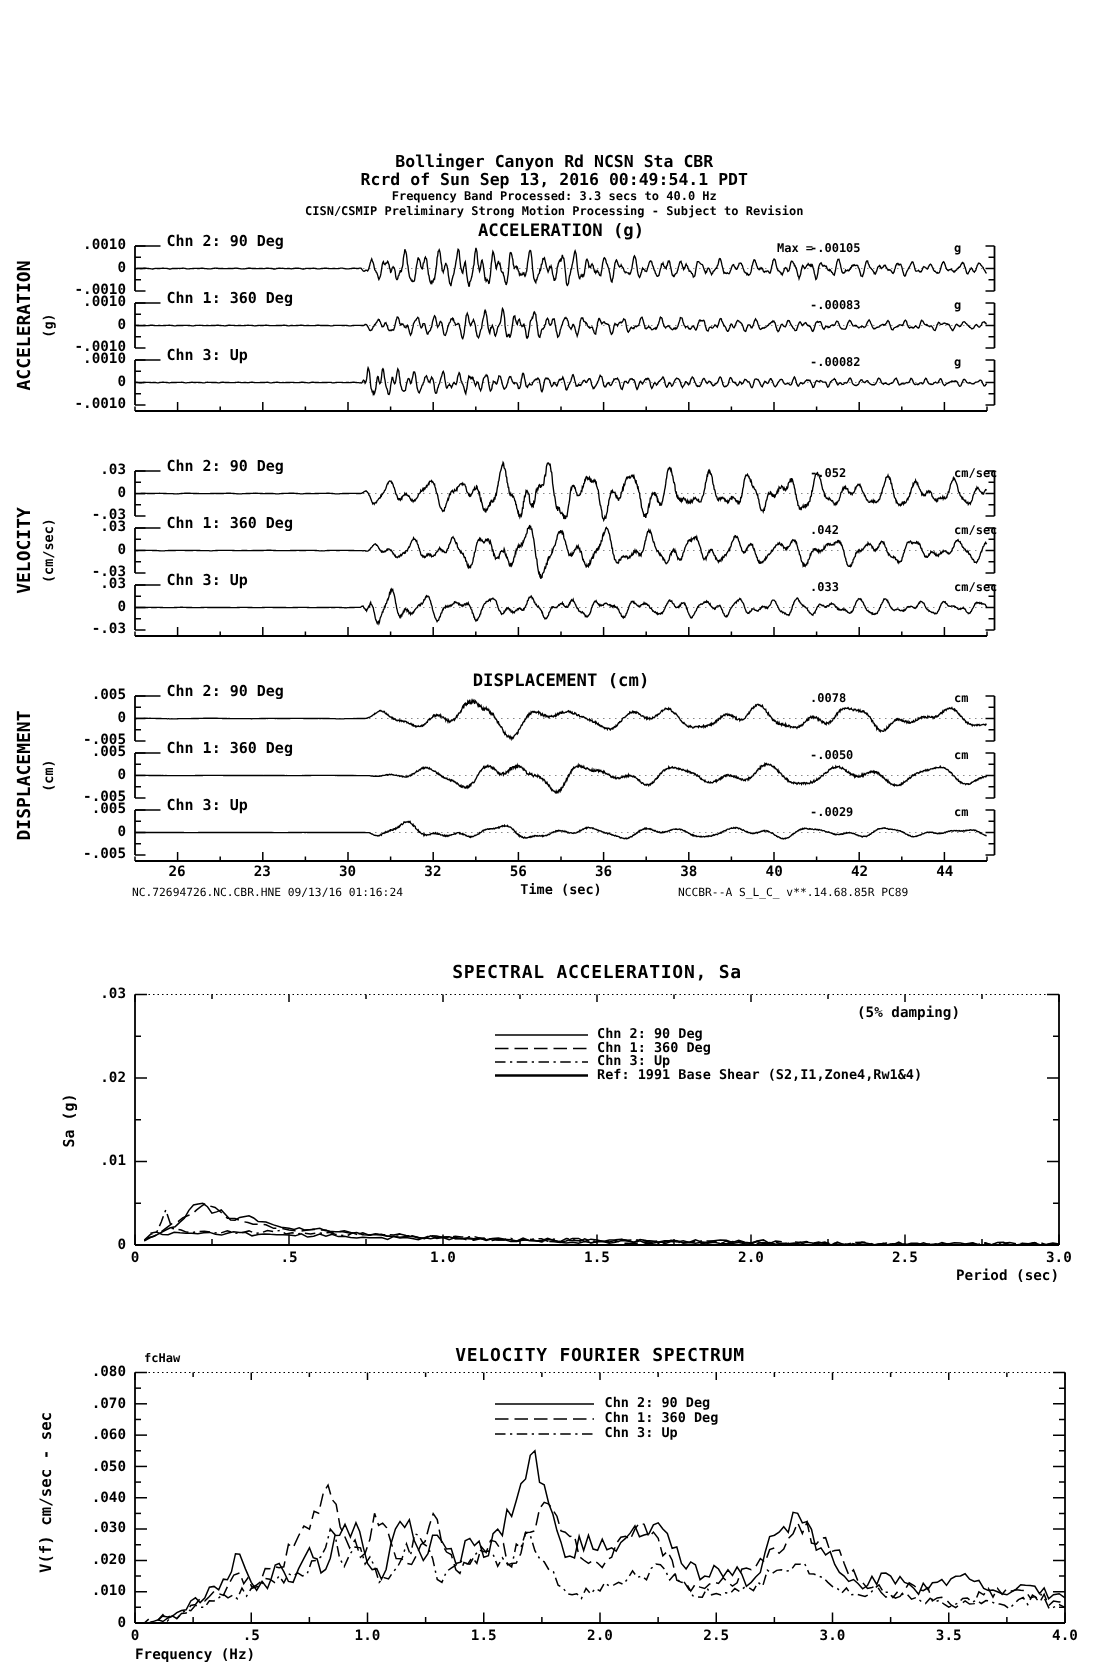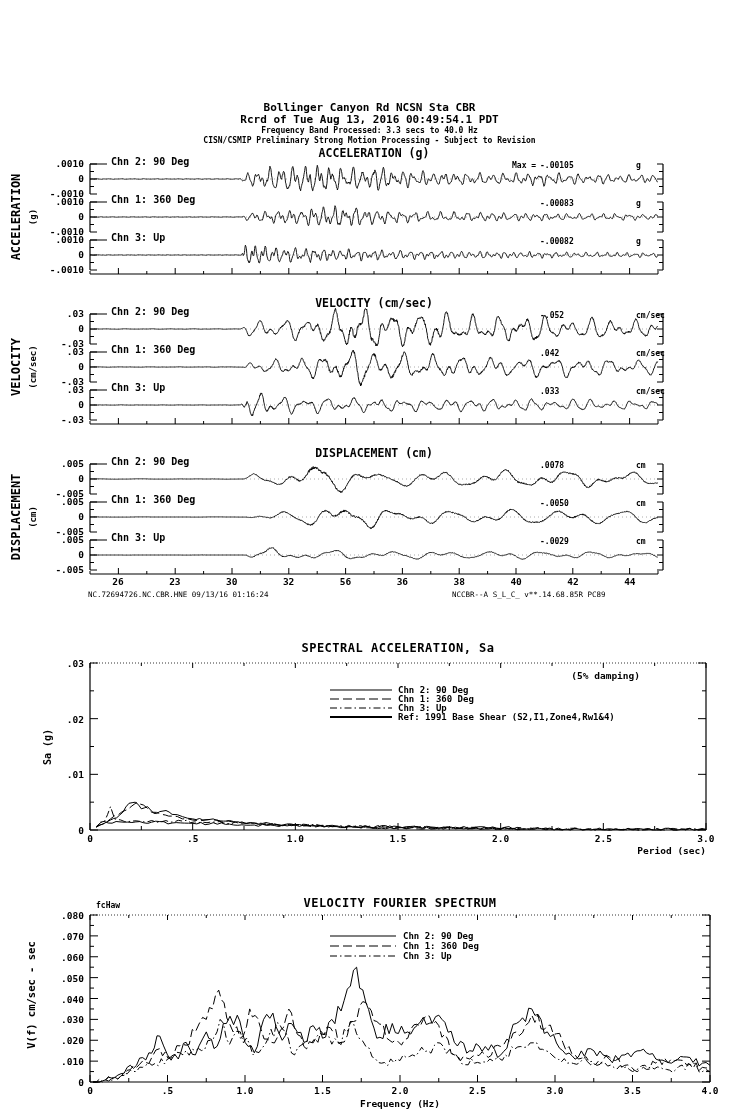--- a/index.html
+++ b/index.html
@@ -19,21 +19,21 @@
   .ptitle{left:90px;width:568px;text-align:center;font-weight:bold;font-size:11.5px}
   .axlab{font-weight:bold;font-size:9.5px}
   
   .panel{left:0;width:645px;height:114px}
   .trow{position:absolute;left:0;width:739px;height:38px}
   .trow:nth-of-type(1){top:0}.trow:nth-of-type(2){top:38px}.trow:nth-of-type(3){top:76px}
   .trow span{position:absolute;font-weight:bold;white-space:nowrap}
   .stop,.szero,.sbot{left:0;width:84px;text-align:right;font-size:9.5px}
   .stop{top:-2px}.szero{top:13px}.sbot{top:28px}
   .chn{left:111px;top:-4px;font-size:10px}
-  .maxpre{left:512px;width:92px;text-align:left;top:1px;font-size:8px}
+  .maxpre{left:484px;width:92px;text-align:center;top:1px;font-size:8px}
   .maxval{left:540px;width:82px;top:1px;font-size:8px}
   .maxunit{left:636px;top:1px;font-size:8px}
   
   .xticks{position:absolute;display:flex;justify-content:space-between}
   .xticks .tk{width:0;overflow:visible;position:relative}
   .xticks .tv{position:absolute;left:0;transform:translateX(-50%);font-weight:bold;font-size:9.5px;white-space:nowrap}
   .yticks{position:absolute;display:flex;flex-direction:column;justify-content:space-between;align-items:flex-end}
   .yticks .tk{height:0;overflow:visible;position:relative}
   .yticks .tv{position:absolute;right:0;transform:translateY(-50%);font-weight:bold;font-size:9.5px;white-space:nowrap}
   
@@ -382,34 +382,33 @@
       <line x1="330" y1="699" x2="392" y2="699" stroke="#000" stroke-width="1.1" stroke-dasharray="9 4"></line>
       <line x1="330" y1="708" x2="392" y2="708" stroke="#000" stroke-width="1.1" stroke-dasharray="7 3 1.5 3"></line>
       <line x1="330" y1="717" x2="392" y2="717" stroke="#000" stroke-width="1.8"></line>
       <line x1="330" y1="936" x2="396" y2="936" stroke="#000" stroke-width="1.1"></line>
       <line x1="330" y1="946" x2="396" y2="946" stroke="#000" stroke-width="1.1" stroke-dasharray="9 4"></line>
       <line x1="330" y1="956" x2="396" y2="956" stroke="#000" stroke-width="1.1" stroke-dasharray="7 3 1.5 3"></line>
     </svg>
 
   <div class="abs hdr">
     <div class="h-main">Bollinger Canyon Rd    NCSN Sta CBR</div>
-    <div class="h-main">Rcrd of Tue Aug 13, 2016 00:49:54.1 PDT</div>
+    <div class="h-main">Rcrd of Sun Sep 13, 2016 00:49:54.1 PDT</div>
     <div class="h-sub">Frequency Band Processed: 3.3 secs to 40.0 Hz</div>
     <div class="h-sub">CISN/CSMIP Preliminary Strong Motion Processing - Subject to Revision</div>
   </div>
 
   <div class="vlab" style="left:16px;top:217px">ACCELERATION</div>
   <div class="vunit" style="left:33px;top:217px">(g)</div>
   <div class="vlab" style="left:16px;top:367px">VELOCITY</div>
   <div class="vunit" style="left:33px;top:367px">(cm/sec)</div>
   <div class="vlab" style="left:16px;top:517px">DISPLACEMENT</div>
   <div class="vunit" style="left:33px;top:517px">(cm)</div>
 
   <div class="abs ptitle" style="top:146px">ACCELERATION (g)</div>
-  <div class="abs ptitle" style="top:296px">VELOCITY (cm/sec)</div>
   <div class="abs ptitle" style="top:446px">DISPLACEMENT (cm)</div>
 
   <div class="abs panel" style="top:160px">
 
   <div class="trow">
         <span class="stop">.0010</span>
         <span class="szero">0</span>
         <span class="sbot">-.0010</span>
         <span class="chn">Chn 2: 90 Deg</span>
         <span class="maxpre">Max =</span>
@@ -522,20 +521,21 @@
       <span class="tk">
         <span class="tv">40</span>
       </span>
       <span class="tk">
         <span class="tv">42</span>
       </span>
       <span class="tk">
         <span class="tv">44</span>
       </span>
     </div>
+  <div class="abs axlab" style="left:90px;top:589px;width:568px;text-align:center;font-size:9px">Time (sec)</div>
   <div class="abs f-side" style="left:88px;top:590px">NC.72694726.NC.CBR.HNE 09/13/16 01:16:24</div>
   <div class="abs f-side" style="left:452px;top:590px">NCCBR--A  S_L_C_  v**.14.68.85R PC89</div>
 
   <div class="abs sp-title" style="left:90px;top:641px;width:616px">SPECTRAL ACCELERATION, Sa</div>
   <div class="abs ann" style="left:440px;top:670px;width:200px;text-align:right">(5% damping)</div>
   <div class="abs legend leg-sa" style="left:398px;top:685px">
 
   <div class="lrow"><span>Chn 2: 90 Deg</span></div>
       <div class="lrow"><span>Chn 1: 360 Deg</span></div>
       <div class="lrow"><span>Chn 3: Up</span></div>
@@ -644,15 +644,15 @@
       <span class="tk">
         <span class="tv">3.0</span>
       </span>
       <span class="tk">
         <span class="tv">3.5</span>
       </span>
       <span class="tk">
         <span class="tv">4.0</span>
       </span>
     </div>
-  <div class="abs axlab" style="left:90px;top:1098px;width:620px;text-align:center">Frequency (Hz)</div>
+  <div class="abs axlab" style="left:90px;top:1098px;width:620px;text-align:left">Frequency (Hz)</div>
   <div class="vlab" style="left:31px;top:995px;font-size:10.5px">V(f)  cm/sec - sec</div>
 </div>
 
 </body></html>

